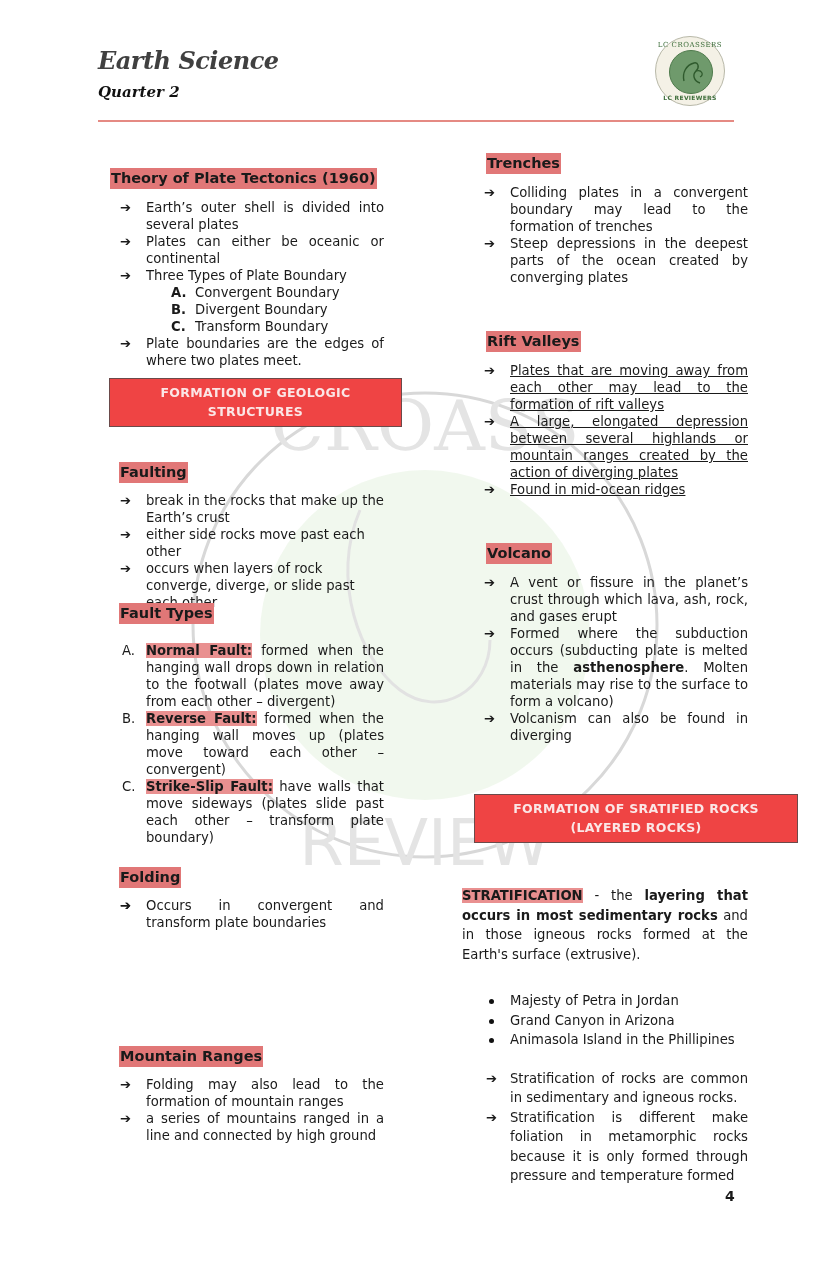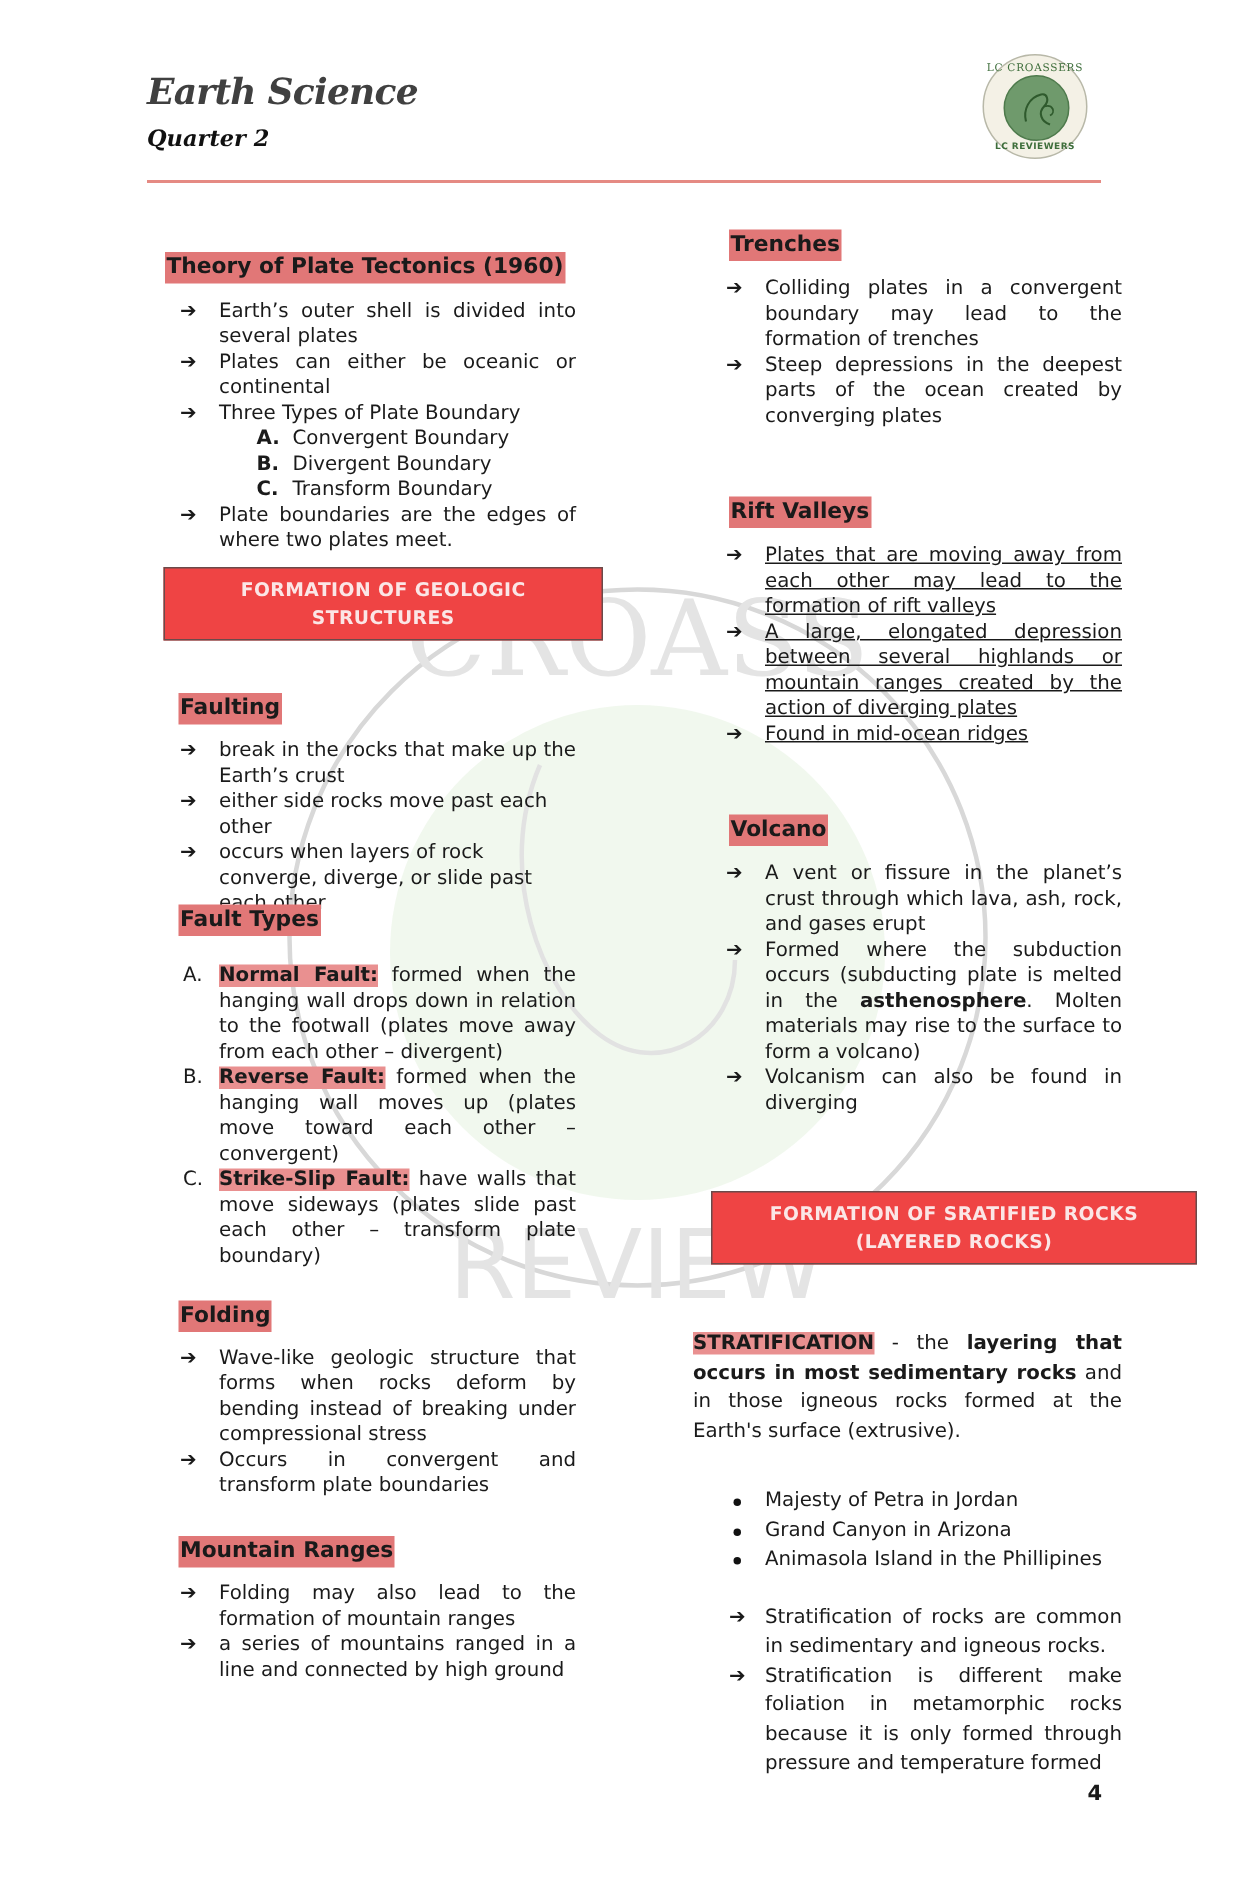--- a/index.html
+++ b/index.html
@@ -108,27 +108,27 @@
   <ol class="faults" style="margin-top:18px;">
     <li><span class="ltr">A.</span><span class="hl-inline">Normal Fault:</span><span> formed when the hanging wall drops down in relation to the footwall (plates move away from each other – divergent)</span></li>
     <li><span class="ltr">B.</span><span class="hl-inline">Reverse Fault:</span><span> formed when the hanging wall moves up (plates move toward each other – convergent)</span></li>
     <li><span class="ltr">C.</span><span class="hl-inline">Strike-Slip Fault:</span><span> have walls that move sideways (plates slide past each other – transform plate boundary)</span></li>
   </ol>
 </div>
 
 <div class="col col-left" style="top:867px;">
   <span class="hl" style="margin-left:9px;">Folding</span>
   <ul class="arrows" style="margin-top:9px;">
-    <li><span class="arrow">➔</span><span>Wave-like geologic structure that forms when rocks deform by bending instead of breaking under compressional stress</span></li>
+    <li><span class="arrow">➔</span></li>
     <li><span class="arrow">➔</span><span>Occurs in convergent and transform plate boundaries</span></li>
   </ul>
 </div>
 
 <div class="col col-left" style="top:1024px;">
-  <span class="hl" style="margin-left:9px;">Mountain Ranges</span>
+  <span class="hl" style="margin-left:9px;margin-top:22px;">Mountain Ranges</span>
   <ul class="arrows" style="margin-top:9px;">
     <li><span class="arrow">➔</span><span>Folding may also lead to the formation of mountain ranges</span></li>
     <li><span class="arrow">➔</span><span>a series of mountains ranged in a line and connected by high ground</span></li>
   </ul>
 </div>
 
 <div class="col col-right" style="top:153px;">
   <span class="hl">Trenches</span>
   <ul class="arrows" style="margin-top:10px; margin-left:-12px;">
     <li><span class="arrow">➔</span><span>Colliding plates in a convergent boundary may lead to the formation of trenches</span></li>

